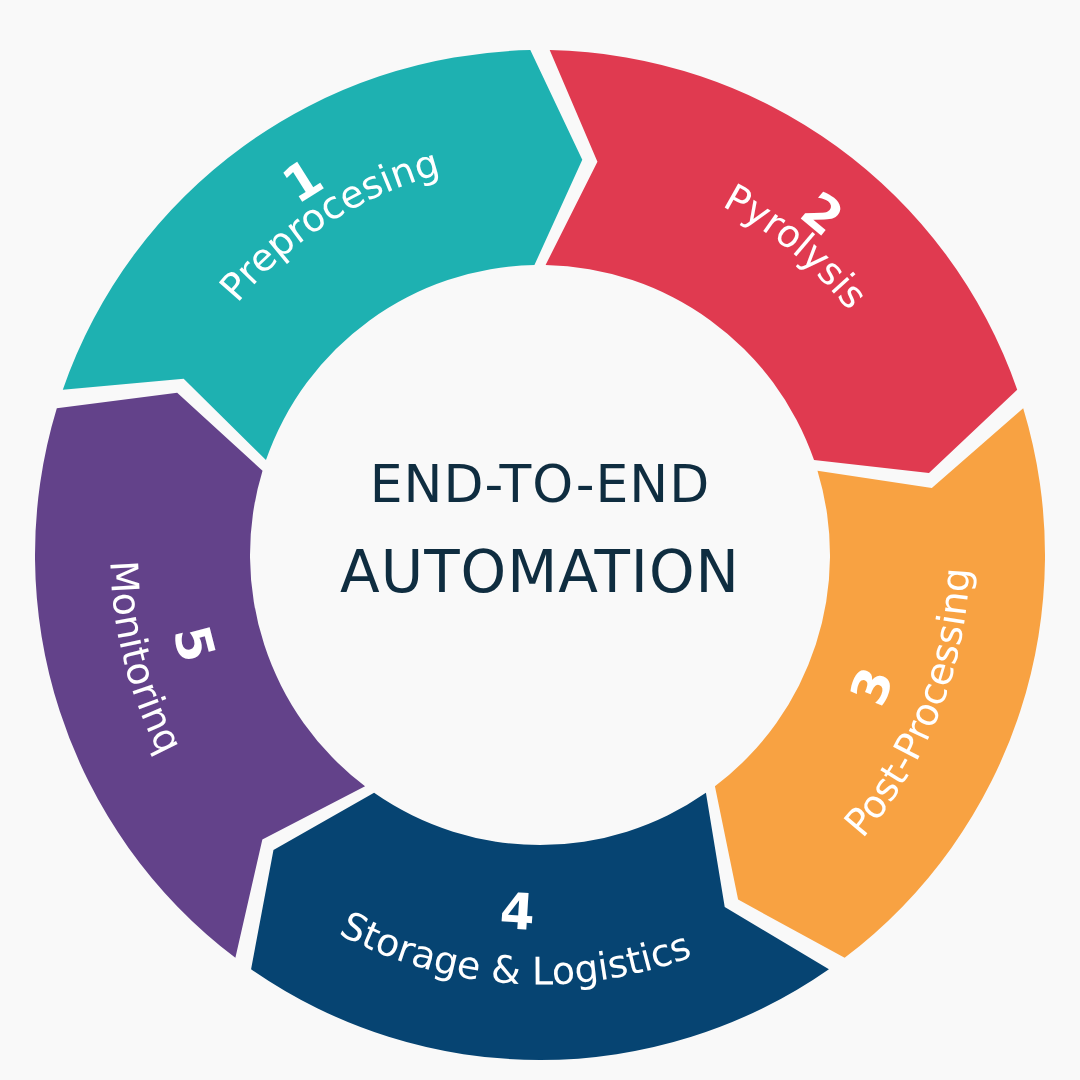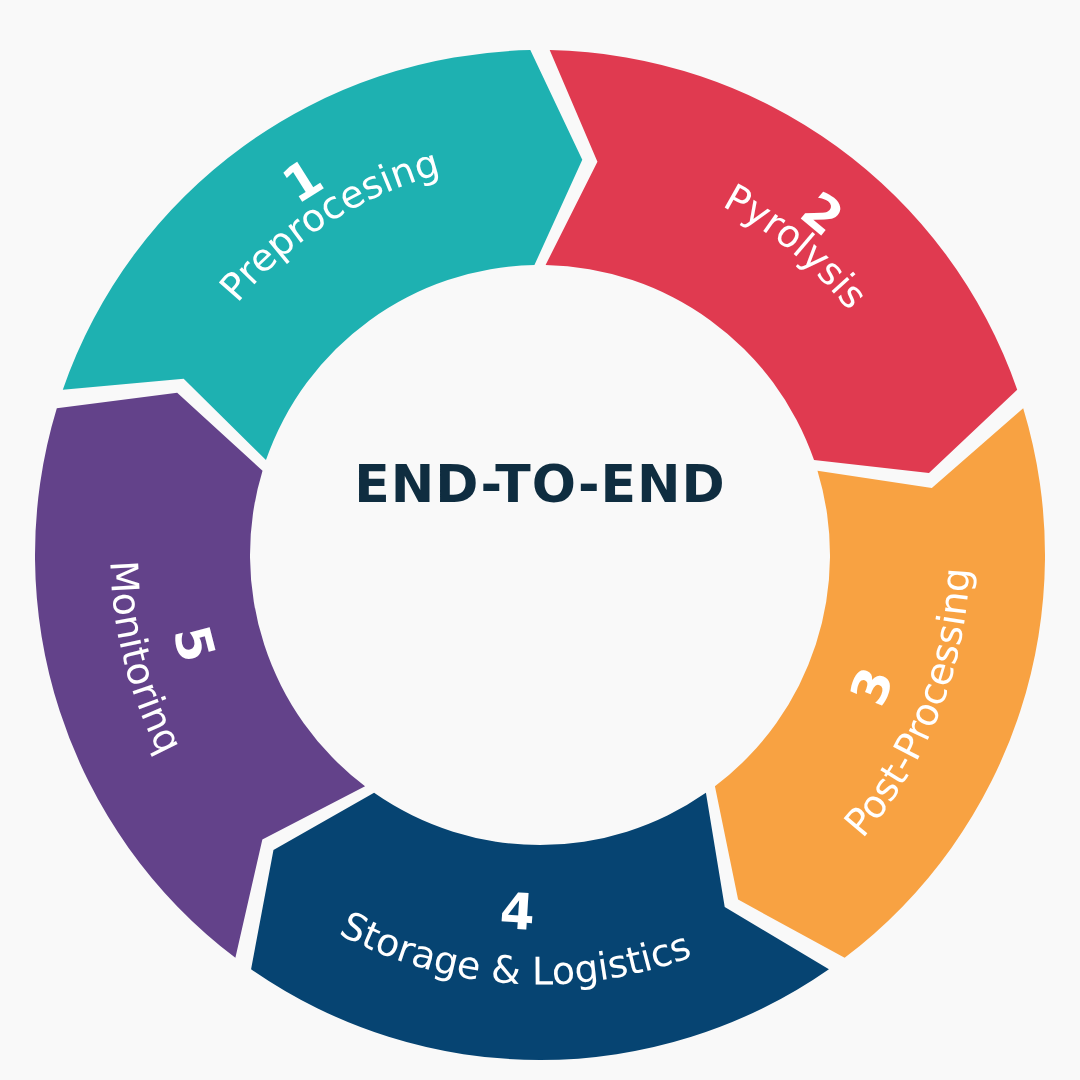--- a/index.html
+++ b/index.html
@@ -2,21 +2,21 @@
 <html><head>
 <meta charset="utf-8">
 <style>
   html, body { margin: 0; padding: 0; background: #f9f9f9; }
   body { width: 1080px; height: 1080px; overflow: hidden; }
   #stage { position: absolute; left: 0; top: 0; width: 1080px; height: 1080px; }
   svg text { font-family: "DejaVu Sans", sans-serif; }
   .seg-num { font-weight: bold; font-size: 50px; fill: #ffffff; }
   .seg-label { font-size: 38px; fill: #ffffff; }
   .center-title { position: absolute; left: 240px; top: 440px; width: 600px; text-align: center;
-    font-family: "DejaVu Sans", sans-serif; font-weight: bold; color: #0f2d40; line-height: 88px; }
+    font-family: "DejaVu Sans", sans-serif; font-weight: normal; color: #0f2d40; line-height: 88px; }
   .center-title .l1 { font-size: 52px; letter-spacing: 1px; display: block; }
   .center-title .l2 { font-size: 58px; letter-spacing: 1px; display: block; }
 </style>
 </head>
 <body>
 
 <div id="stage">
   <svg id="ring" width="1080" height="1080" viewBox="0 0 1080 1080">
     <g id="segs">
         <path d="M62.800799360447,389.7549610155524 A505,505 0 0 1 530.3052915881568,50.09306537856969 L582.2883692364369,159.7558427663696 L534.4327417040901,265.0534434847232 A290,290 0 0 0 265.9648154743161,460.1068092960598 L183.66821388568366,378.8355648702578 Z" fill="#1eb1b1"></path>
@@ -40,14 +40,15 @@
         <text class="seg-num" x="872.3870351092701" y="686.6248794539576" text-anchor="middle" dominant-baseline="central" transform="rotate(-68.39649185452312 872.3870351092701 686.6248794539576)">3</text>
         <text class="seg-label" font-size="32"><textPath href="#arc2" startOffset="50%" text-anchor="middle">Post-Processing</textPath></text>
         <text class="seg-num" x="517.5305432474164" y="911.793180306524" text-anchor="middle" dominant-baseline="central" transform="rotate(3.603508145476866 517.5305432474164 911.793180306524)">4</text>
         <text class="seg-label" font-size="32"><textPath href="#arc3" startOffset="50%" text-anchor="middle">Storage &amp; Logistics</textPath></text>
         <text class="seg-num" x="193.72607690888736" y="643.8854329296439" text-anchor="middle" dominant-baseline="central" transform="rotate(75.60350814547687 193.72607690888736 643.8854329296439)">5</text>
         <text class="seg-label"><textPath href="#arc4" startOffset="50%" text-anchor="middle">Monitorinq</textPath></text>
       </g>
   </svg>
   <div class="center-title">
     <span class="l1">END-TO-END</span>
+    <span class="l2">AUTOMATION</span>
   </div>
 </div>
 
 </body></html>

